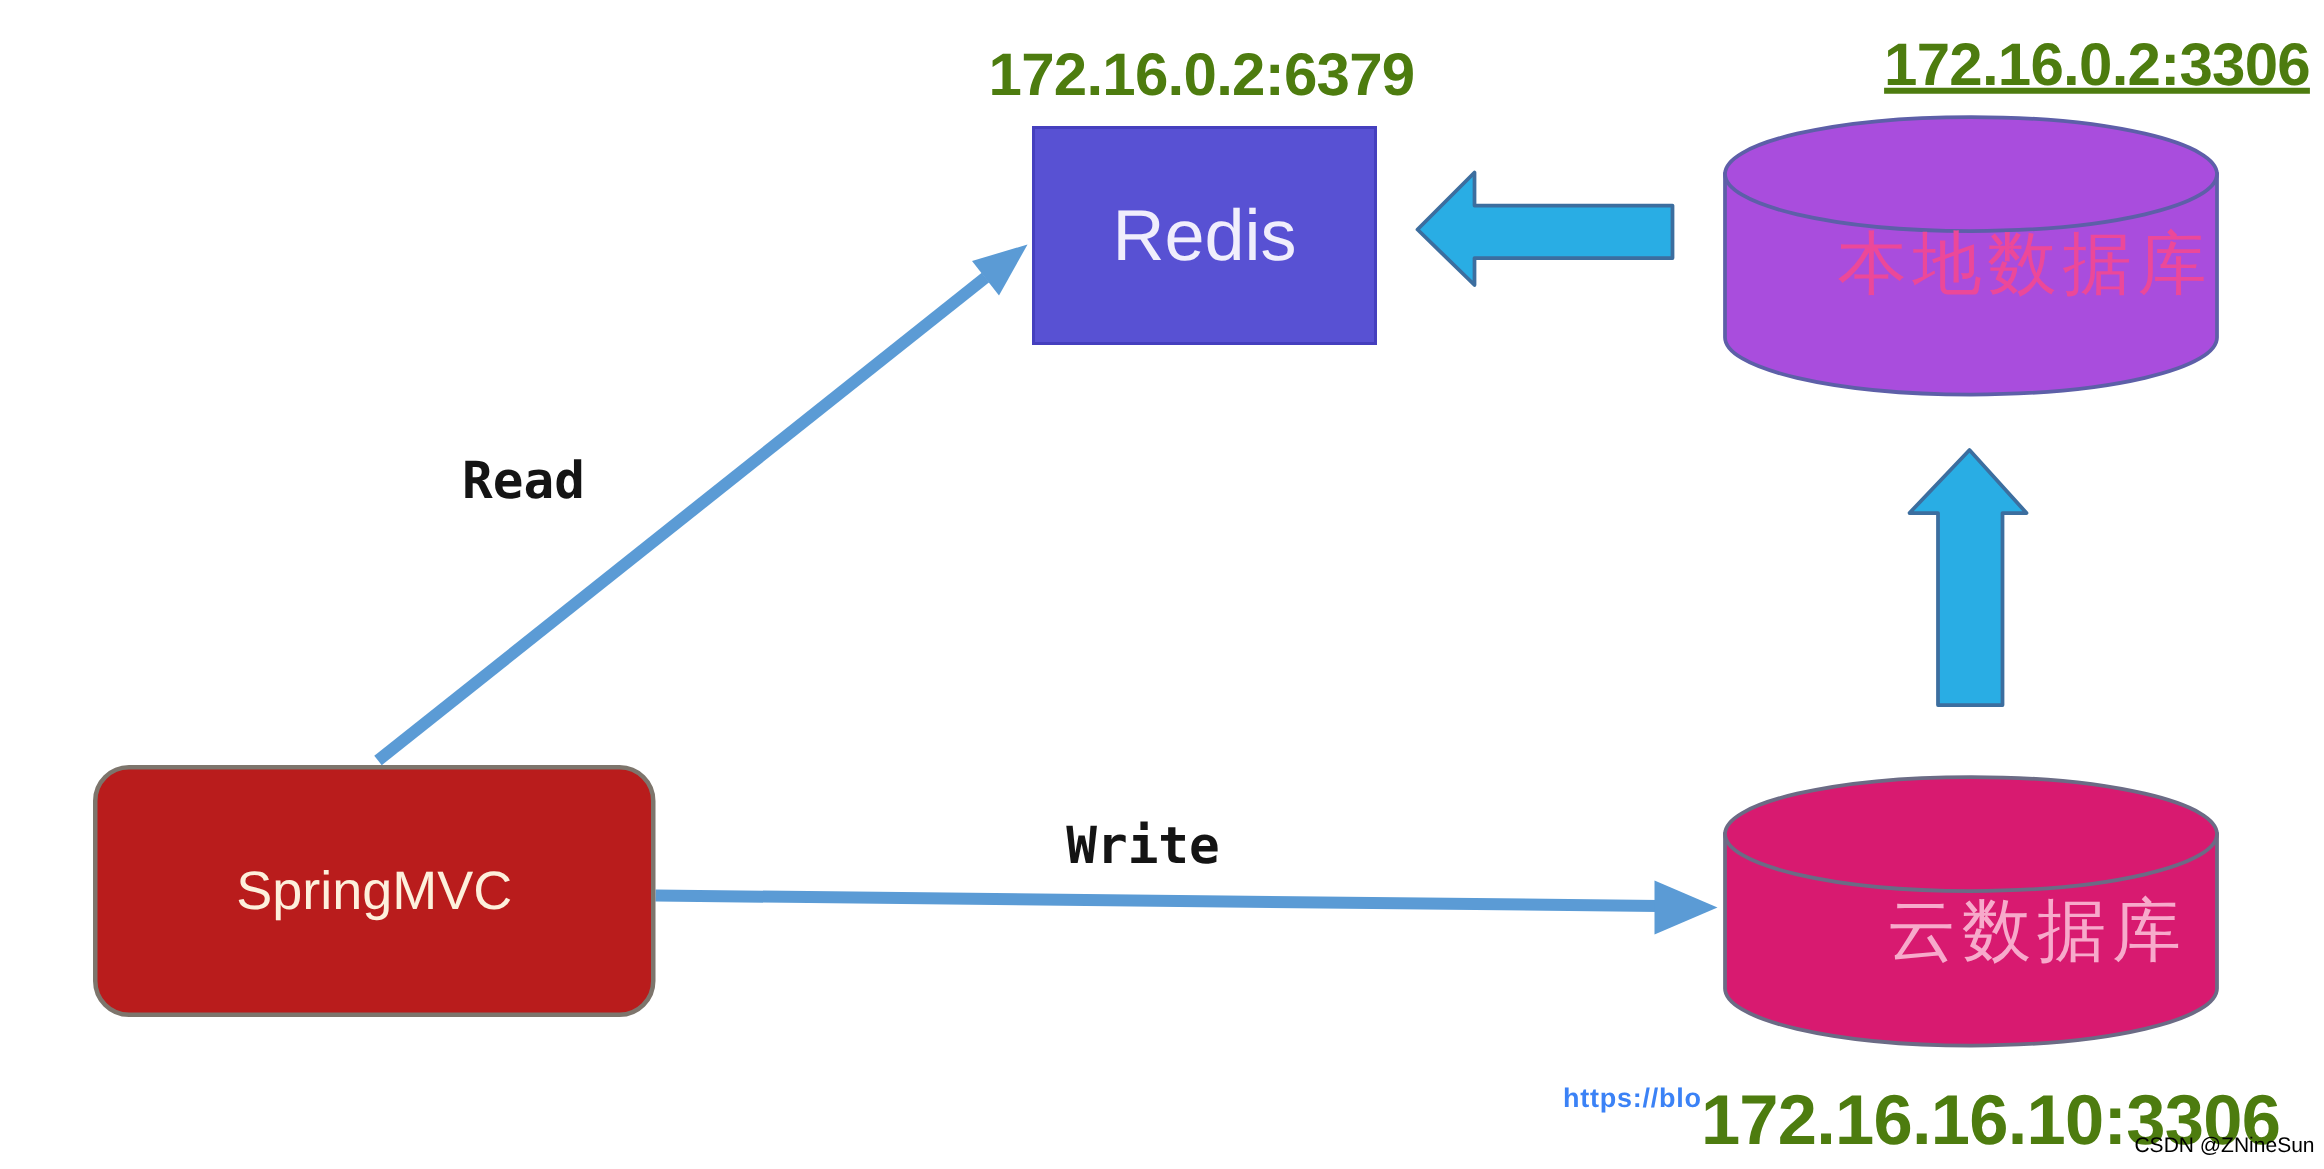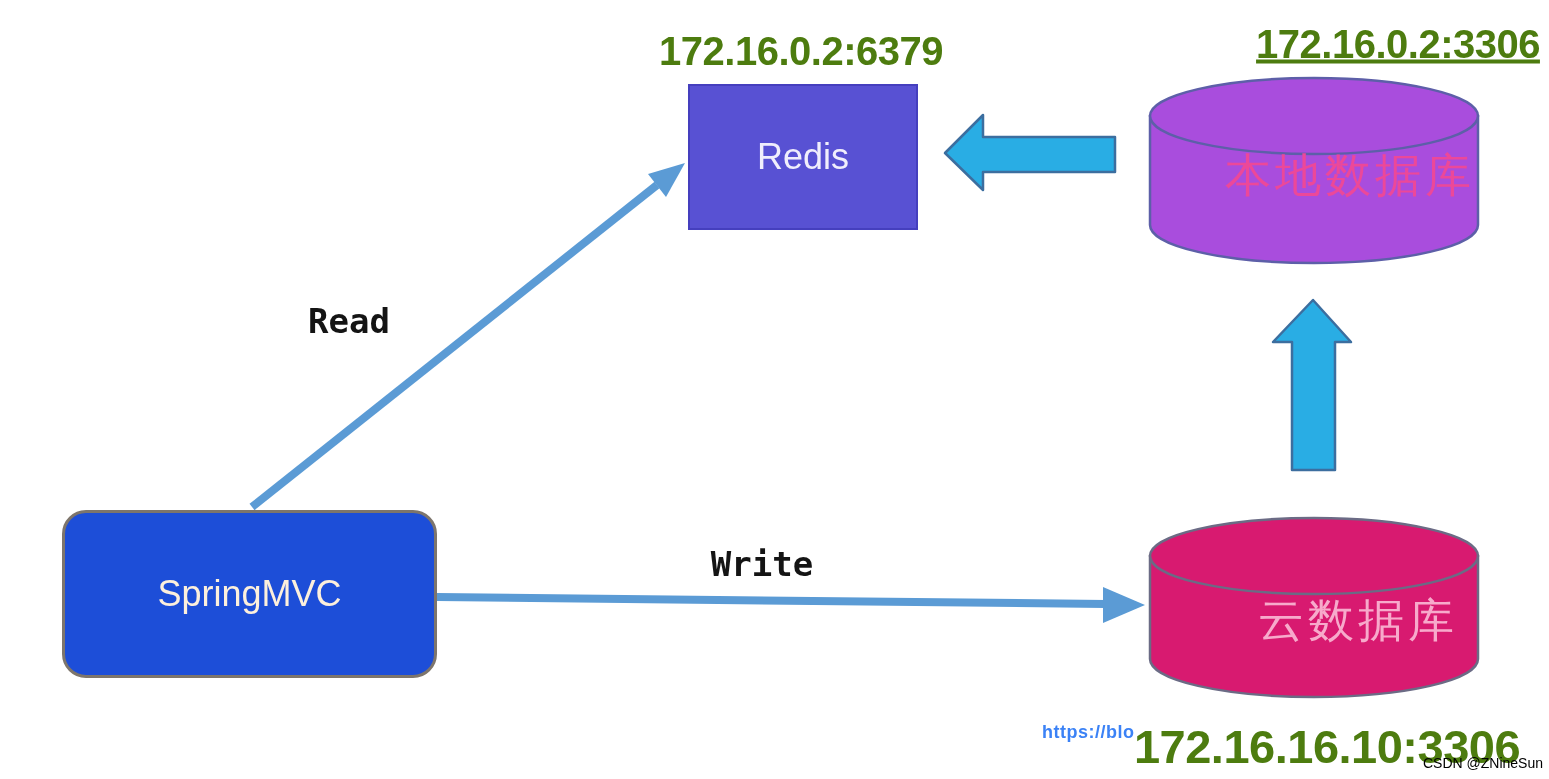--- a/index.html
+++ b/index.html
@@ -34,21 +34,21 @@
   .node-box {
     display: flex;
     align-items: center;
     justify-content: center;
     box-sizing: border-box;
   }
   .redis-box {
     left: 688px; top: 84px; width: 230px; height: 146px;
     border: 2px solid #453fbe;
   }
-  .redis-box .node-label { color: #f0eefc; font-size: 36px; }
+  .redis-box .node-label { color: #f0eefc; font-size: 48px; }
   .app-box {
     left: 62px; top: 510px; width: 375px; height: 168px;
     border: 3px solid #7d756c;
     border-radius: 24px;
   }
   .app-box .node-label { color: #fdf0dc; font-size: 36px; }
 
   .cyl-label {
     font-size: 46px;
     letter-spacing: 4px;
@@ -97,21 +97,21 @@
 
     <polygon points="945,153 983,115 983,137 1115,137 1115,172 983,172 983,190" stroke="#3c6e9f" stroke-width="2.5" stroke-linejoin="round" fill="#29ade4"></polygon>
 
     <polygon points="1313,300 1351,342 1335,342 1335,470 1292,470 1292,342 1273,342" stroke="#3c6e9f" stroke-width="2.5" stroke-linejoin="round" fill="#29ade4"></polygon>
   </svg>
 
   <div class="abs node-box redis-box" style="background-color: rgb(88, 81, 211);">
     <span class="node-label">Redis</span>
   </div>
 
-  <div class="abs node-box app-box" style="background-color: #1d4ed8;">
+  <div class="abs node-box app-box" style="background-color: #b91c1c;">
     <span class="node-label">SpringMVC</span>
   </div>
 
   <div class="abs centered ip-label ip-top" style="left:801px; top:51px;">172.16.0.2:6379</div>
 
   <div class="abs centered ip-label ip-top" style="left:1398px; top:44px;text-decoration:underline;">172.16.0.2:3306</div>
 
   <div class="abs centered ip-label ip-bottom" style="left:1327px; top:746px;">172.16.16.10:3306</div>
 
   <div class="abs centered cyl-label localdb-label" style="left:1314px; top:176px;">本地数据库</div>

